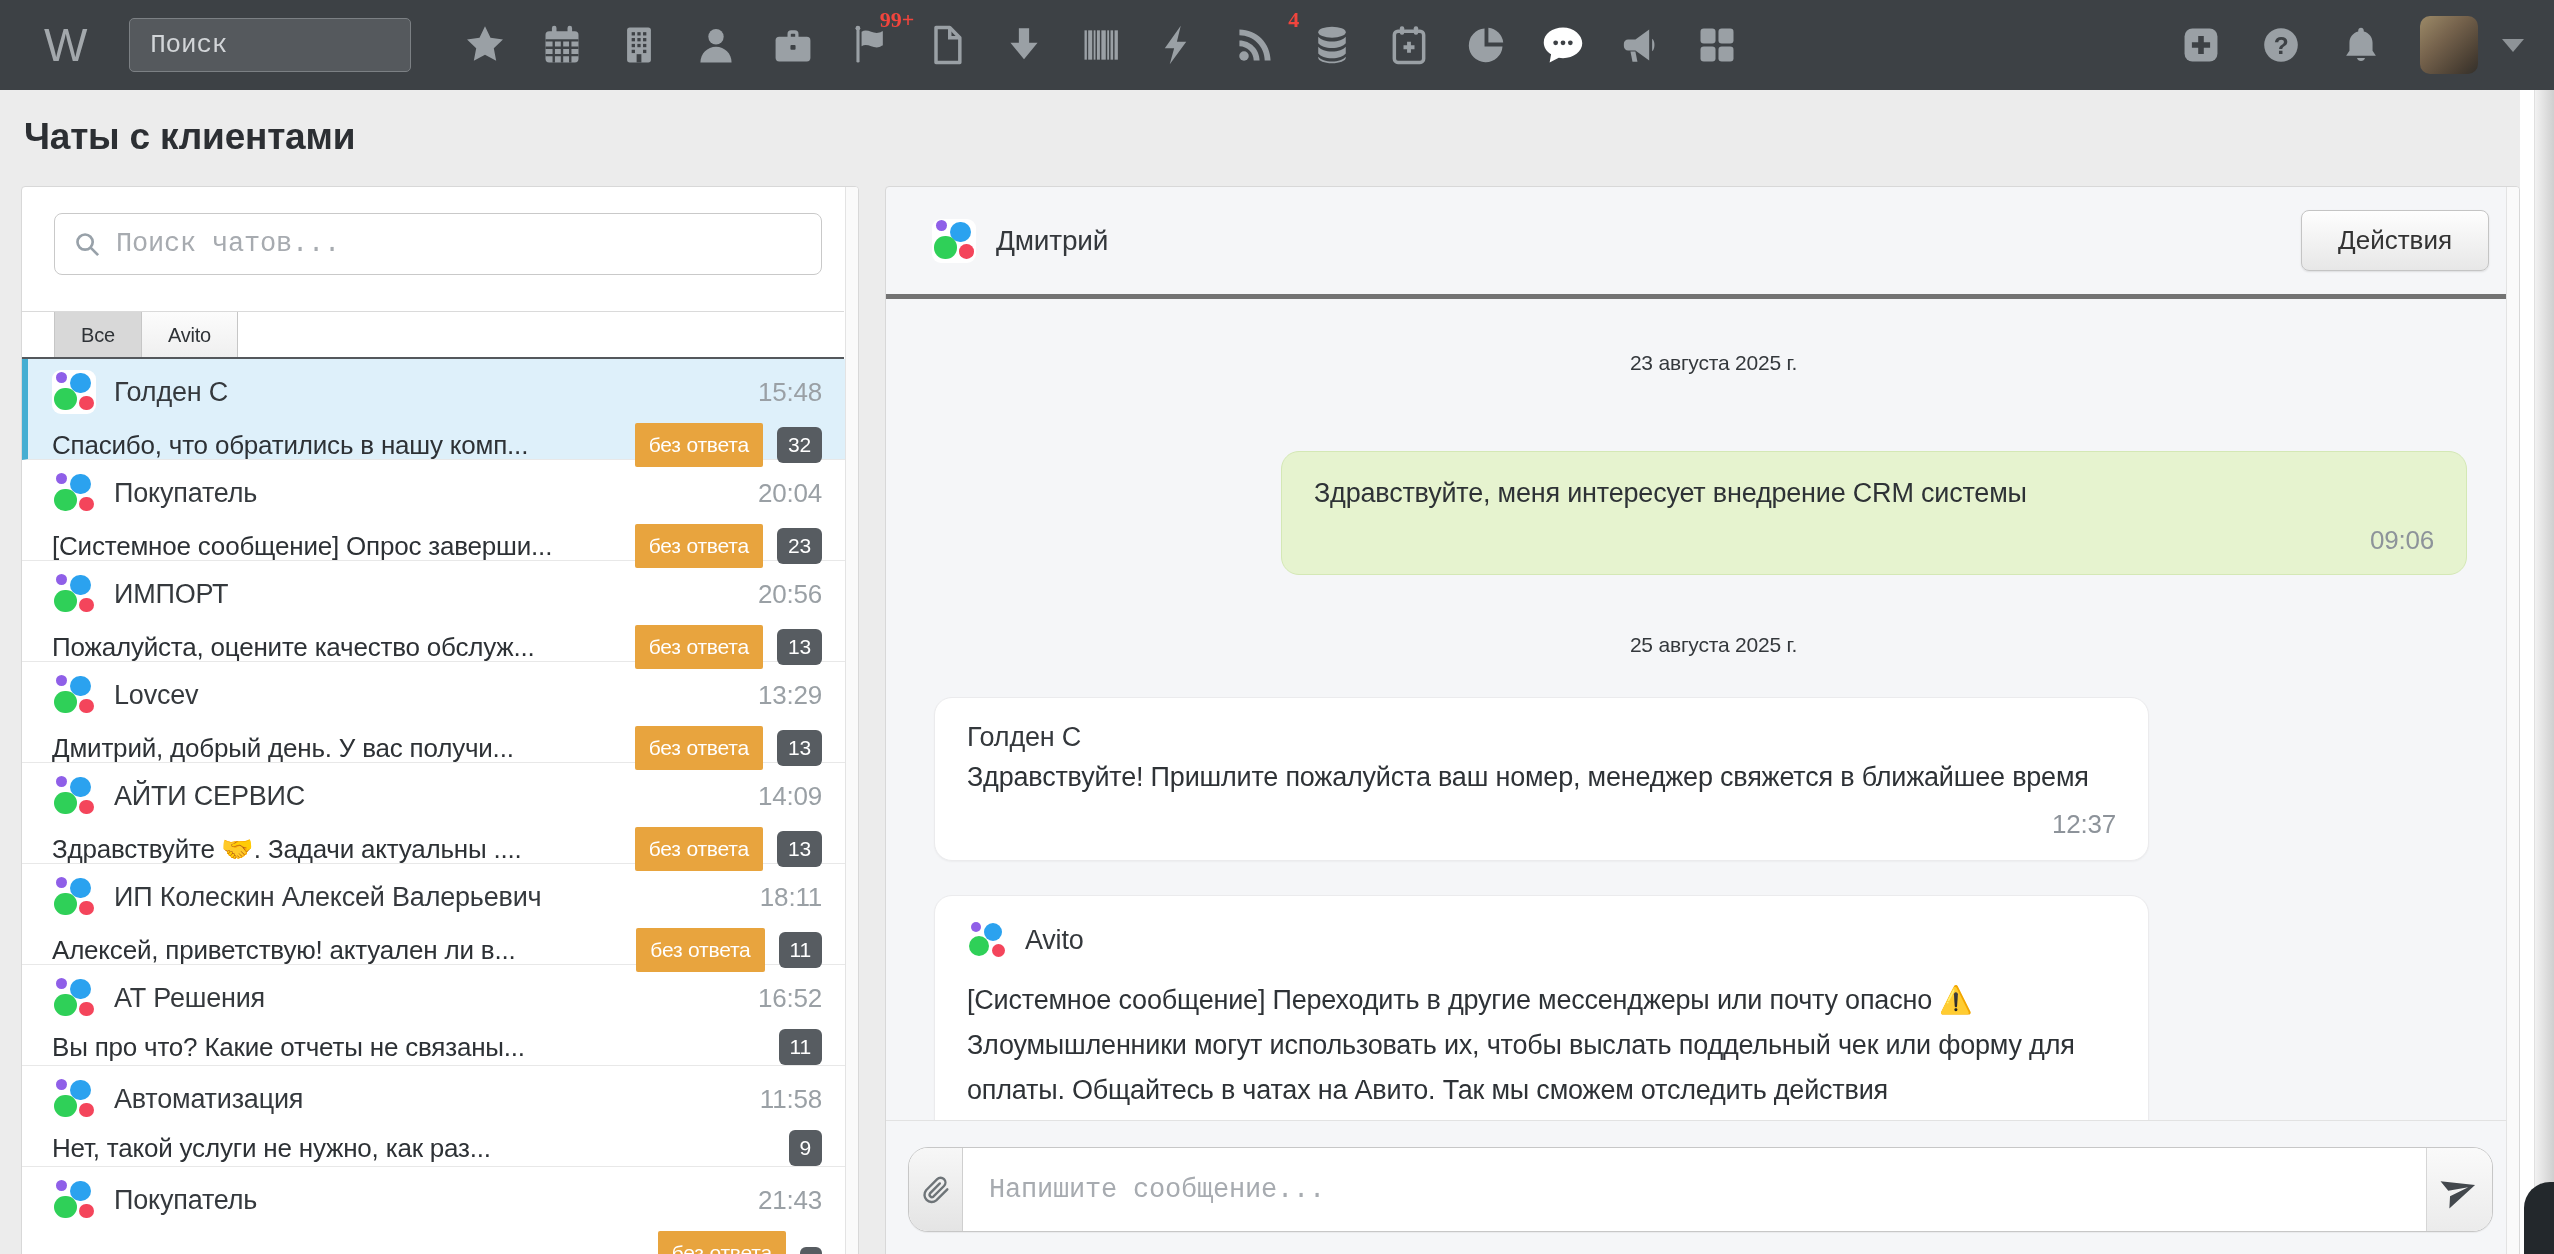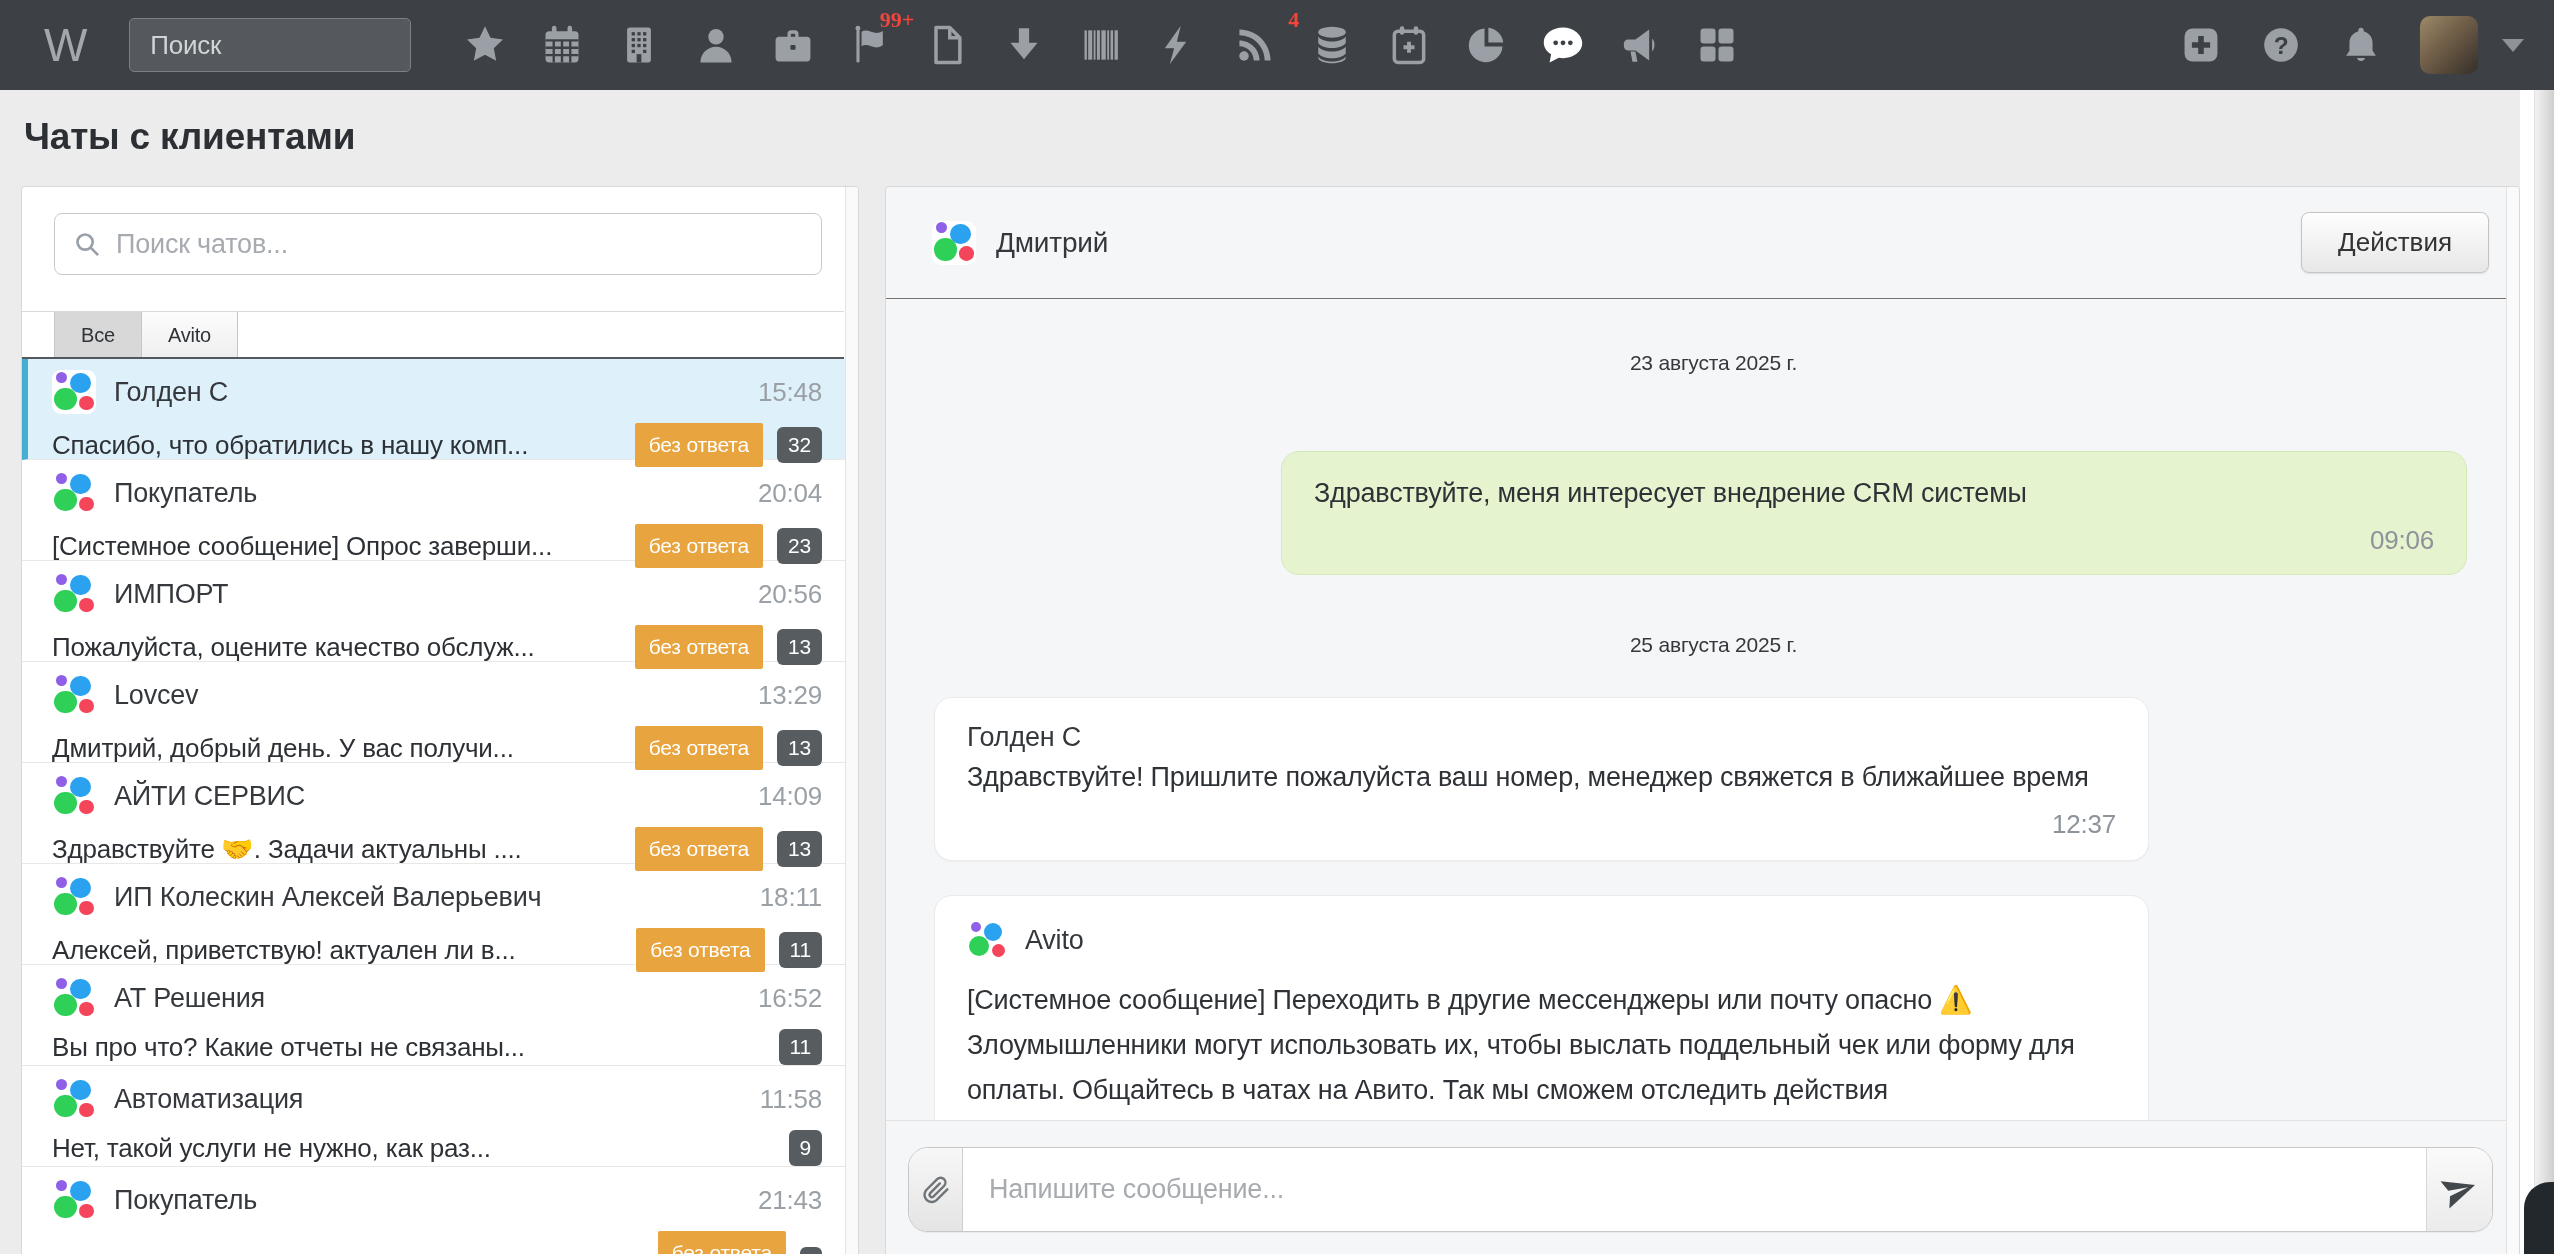--- a/index.html
+++ b/index.html
@@ -1,18 +1,18 @@
 <!DOCTYPE html>
 <html><head>
 <meta charset="utf-8">
 <style>
   * { margin:0; padding:0; box-sizing:border-box; }
   html,body { width:2554px; height:1254px; overflow:hidden; }
   body { background:#ececec; font-family:"Liberation Sans","DejaVu Sans",sans-serif; color:#2f3337; letter-spacing:-0.2px; position:relative; }
-  input { font-family:Liberation Sans, sans-serif; letter-spacing:inherit; }
+  input { font-family:Liberation Mono, monospace; letter-spacing:inherit; }
 
   
   .topbar { height:90px; background:#3d4145; display:flex; align-items:center; padding:0 30px 0 44px; }
   .logo { font-size:46px; color:#a3a8ac; margin-right:42px; font-weight:400; }
   .topbar-search { width:282px; height:54px; background:#55595d; border:1px solid #7c8084; border-radius:5px; color:#e8eaec; font-size:26px; padding:0 20px; outline:none; }
   .topbar-search::placeholder { color:#d2d5d8; }
   .topbar-nav { display:flex; align-items:center; gap:33px; margin-left:52px; }
   .nav-ico { position:relative; width:44px; height:44px; color:#9aa0a5; cursor:pointer; flex:none;font-family:Liberation Serif, serif; }
   .nav-ico svg { width:44px; height:44px; display:block; }
   .nav-ico.active { color:#ffffff; }
@@ -55,21 +55,21 @@
 
   
   .avito-logo { width:44px; height:44px; position:relative; background:#fff; border-radius:9px; flex:none; display:inline-block; }
   .avito-logo i { position:absolute; border-radius:50%; }
   .av-purple { left:9%; top:4%; width:25%; height:25%; background:#8f5fe8; }
   .av-blue  { left:42%; top:7%; width:46%; height:46%; background:#2ba2ef; }
   .av-green { left:5%; top:40%; width:51%; height:51%; background:#2fd058; }
   .av-red   { left:62%; top:59%; width:33%; height:33%; background:#f4455b; }
 
   
-  .conv-header { height:112px; display:flex; align-items:center; padding:0 30px 0 46px; border-bottom:1px solid #737373; flex:none; }
+  .conv-header { height:112px; display:flex; align-items:center; padding:0 30px 0 46px; border-bottom:5px solid #737373; flex:none; }
   .conv-title { margin-left:20px; font-size:28px; color:#34383c; }
   .actions-btn { margin-left:auto; padding:14px 36px; font-size:26px; color:#333; background:linear-gradient(#fefefe,#e7e7e7); border:1px solid #c4c4c4; border-radius:8px; box-shadow:0 1px 2px rgba(0,0,0,.10); cursor:pointer; }
   .messages { flex:1; overflow:hidden; padding:52px 26px 0 48px; }
   .date-sep { text-align:center; font-size:21px; font-weight:500; color:#34383c; margin-bottom:76px; }
   .date-sep.second { margin-bottom:40px; }
   .msg { border-radius:18px; font-size:27px; color:#2e3236; }
   .msg-green { width:1186px; margin:0 26px 58px auto; background:#e6f3cf; border:1px solid #d4e8b5; padding:26px 32px 18px; }
   .msg-white { width:1215px; background:#ffffff; border:1px solid #ebebed; box-shadow:0 1px 2px rgba(0,0,0,.04); padding:24px 32px 20px; }
   .m-sender { font-size:27px; color:#34383c; }
   .m-text { font-size:27px; color:#2e3236; }

